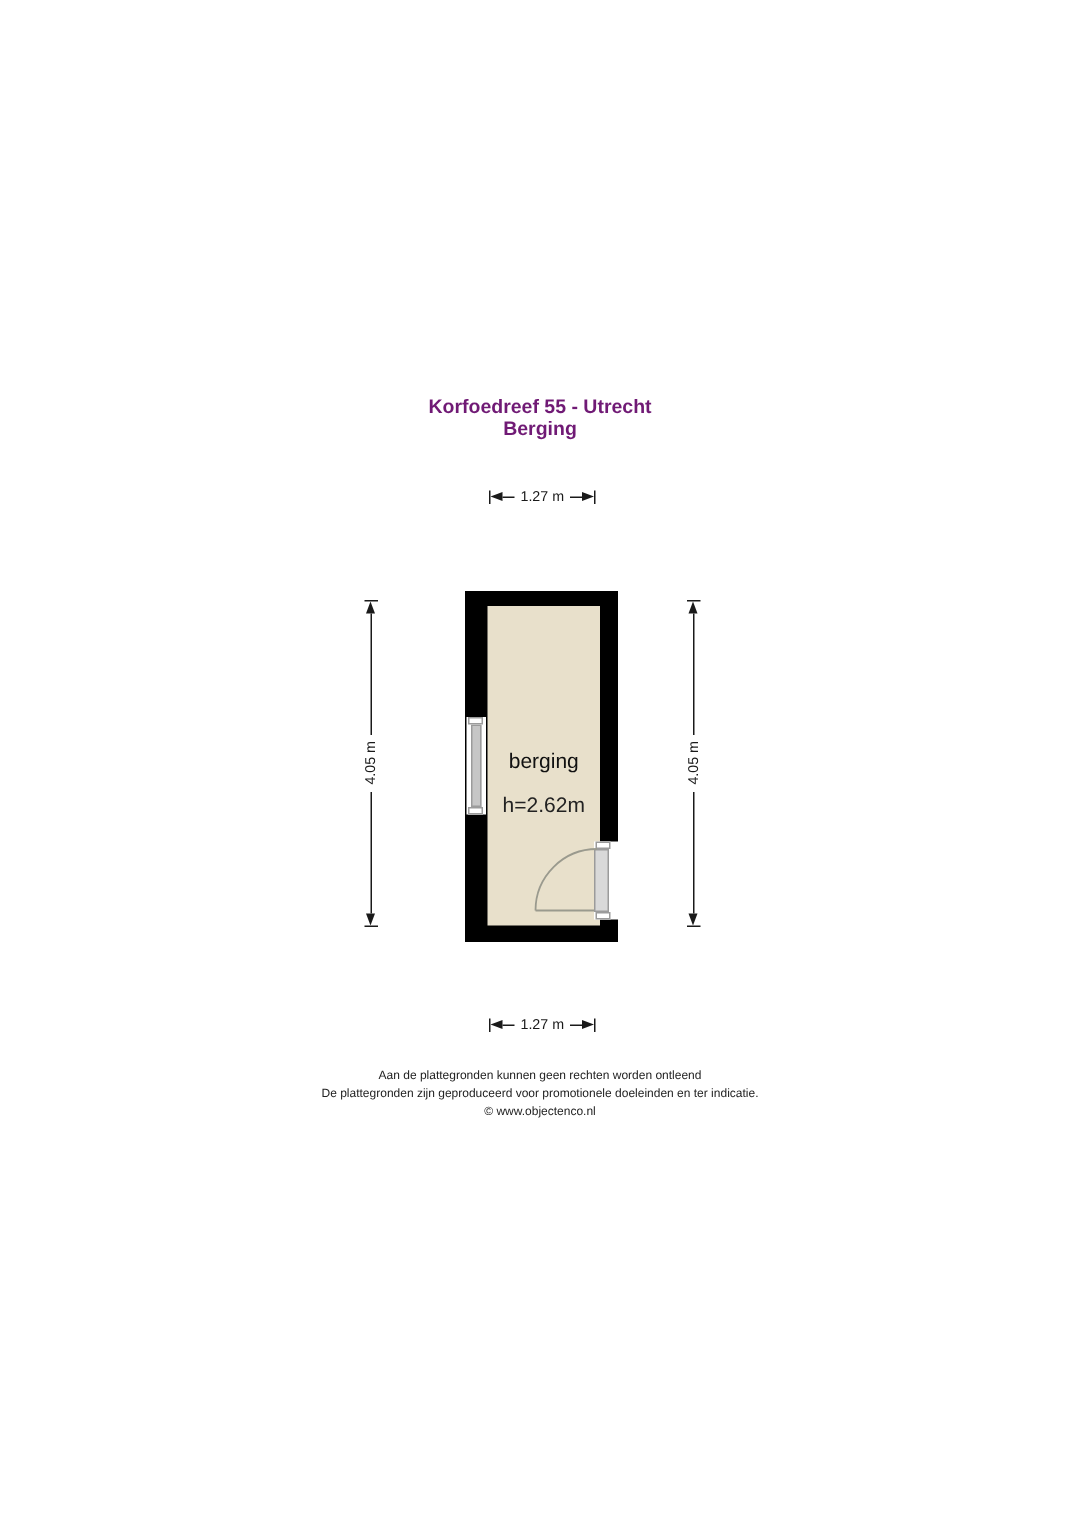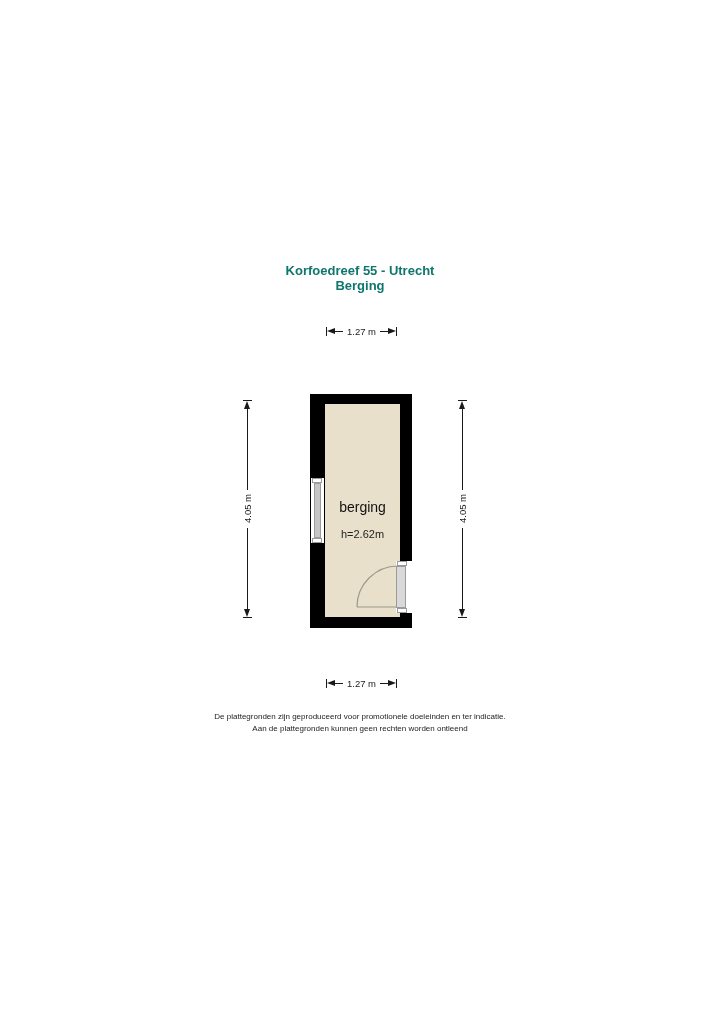--- a/index.html
+++ b/index.html
@@ -3,29 +3,29 @@
 <meta charset="utf-8">
 <style>
   html,body { margin:0; padding:0; background:#ffffff; }
   .canvas {
     position:relative; width:720px; height:1018px; background:#ffffff;
     font-family:"Liberation Sans", sans-serif; color:#1a1a1a; overflow:hidden;
   }
 
   
   .title-block { position:absolute; top:263px; left:0; width:720px; text-align:center; }
-  .title-line { font-size:13px; font-weight:bold; line-height:15px; color:#0f766e; }
+  .title-line { font-size:13px; font-weight:bold; line-height:15px; color:#701a75; }
 
   
   .plan { position:absolute; left:310px; top:394px; width:102px; height:234px; background:var(--wall,#000); }
   .floor { position:absolute; left:15px; top:10px; width:75px; height:213px; background:var(--floor,#e8e0cb); }
 
   .room-label-wrap { position:absolute; left:0; top:95px; width:100%; text-align:center; }
   .room-name { font-size:14px; color:#111; }
-  .room-height { margin-top:13px; font-size:11px; color:#222; }
+  .room-height { margin-top:13px; font-size:14px; color:#222; }
 
   
   .win-frame { position:absolute; left:1px; top:84px; width:13px; height:65px; background:#ffffff; }
   .win-glass { position:absolute; left:4px; top:89px; width:7px; height:55px; background:var(--glass,#c6c6c6); border:1px solid var(--frame,#9b9b9b); box-sizing:border-box; }
   .win-cap-top { position:absolute; left:2px; top:84px; width:10px; height:5px; background:#fff; border:1px solid var(--frame,#9b9b9b); box-sizing:border-box; }
   .win-cap-bottom { position:absolute; left:2px; top:144px; width:10px; height:5px; background:#fff; border:1px solid var(--frame,#9b9b9b); box-sizing:border-box; }
 
   
   .door-opening { position:absolute; left:86px; top:167px; width:16px; height:52px; background:#ffffff; }
   .door-strip { position:absolute; left:86px; top:172px; width:10px; height:42px; background:#d9d9d9; border:1px solid var(--frame,#9b9b9b); box-sizing:border-box; }
@@ -120,17 +120,18 @@
     <span class="tick"></span>
     <span class="arr-l"></span>
     <span class="line"></span>
     <span class="label">1.27 m</span>
     <span class="line"></span>
     <span class="arr-r"></span>
     <span class="tick"></span>
   </div>
 
   <div class="footer">
+    <div class="footer-line">Aan de plattegronden kunnen geen rechten worden ontleend</div>
     <div class="footer-line">De plattegronden zijn geproduceerd voor promotionele doeleinden en ter indicatie.</div>
-    <div class="footer-line">Aan de plattegronden kunnen geen rechten worden ontleend</div>
+    <div class="footer-line">© www.objectenco.nl</div>
   </div>
 
 </div>
 
 </body></html>

